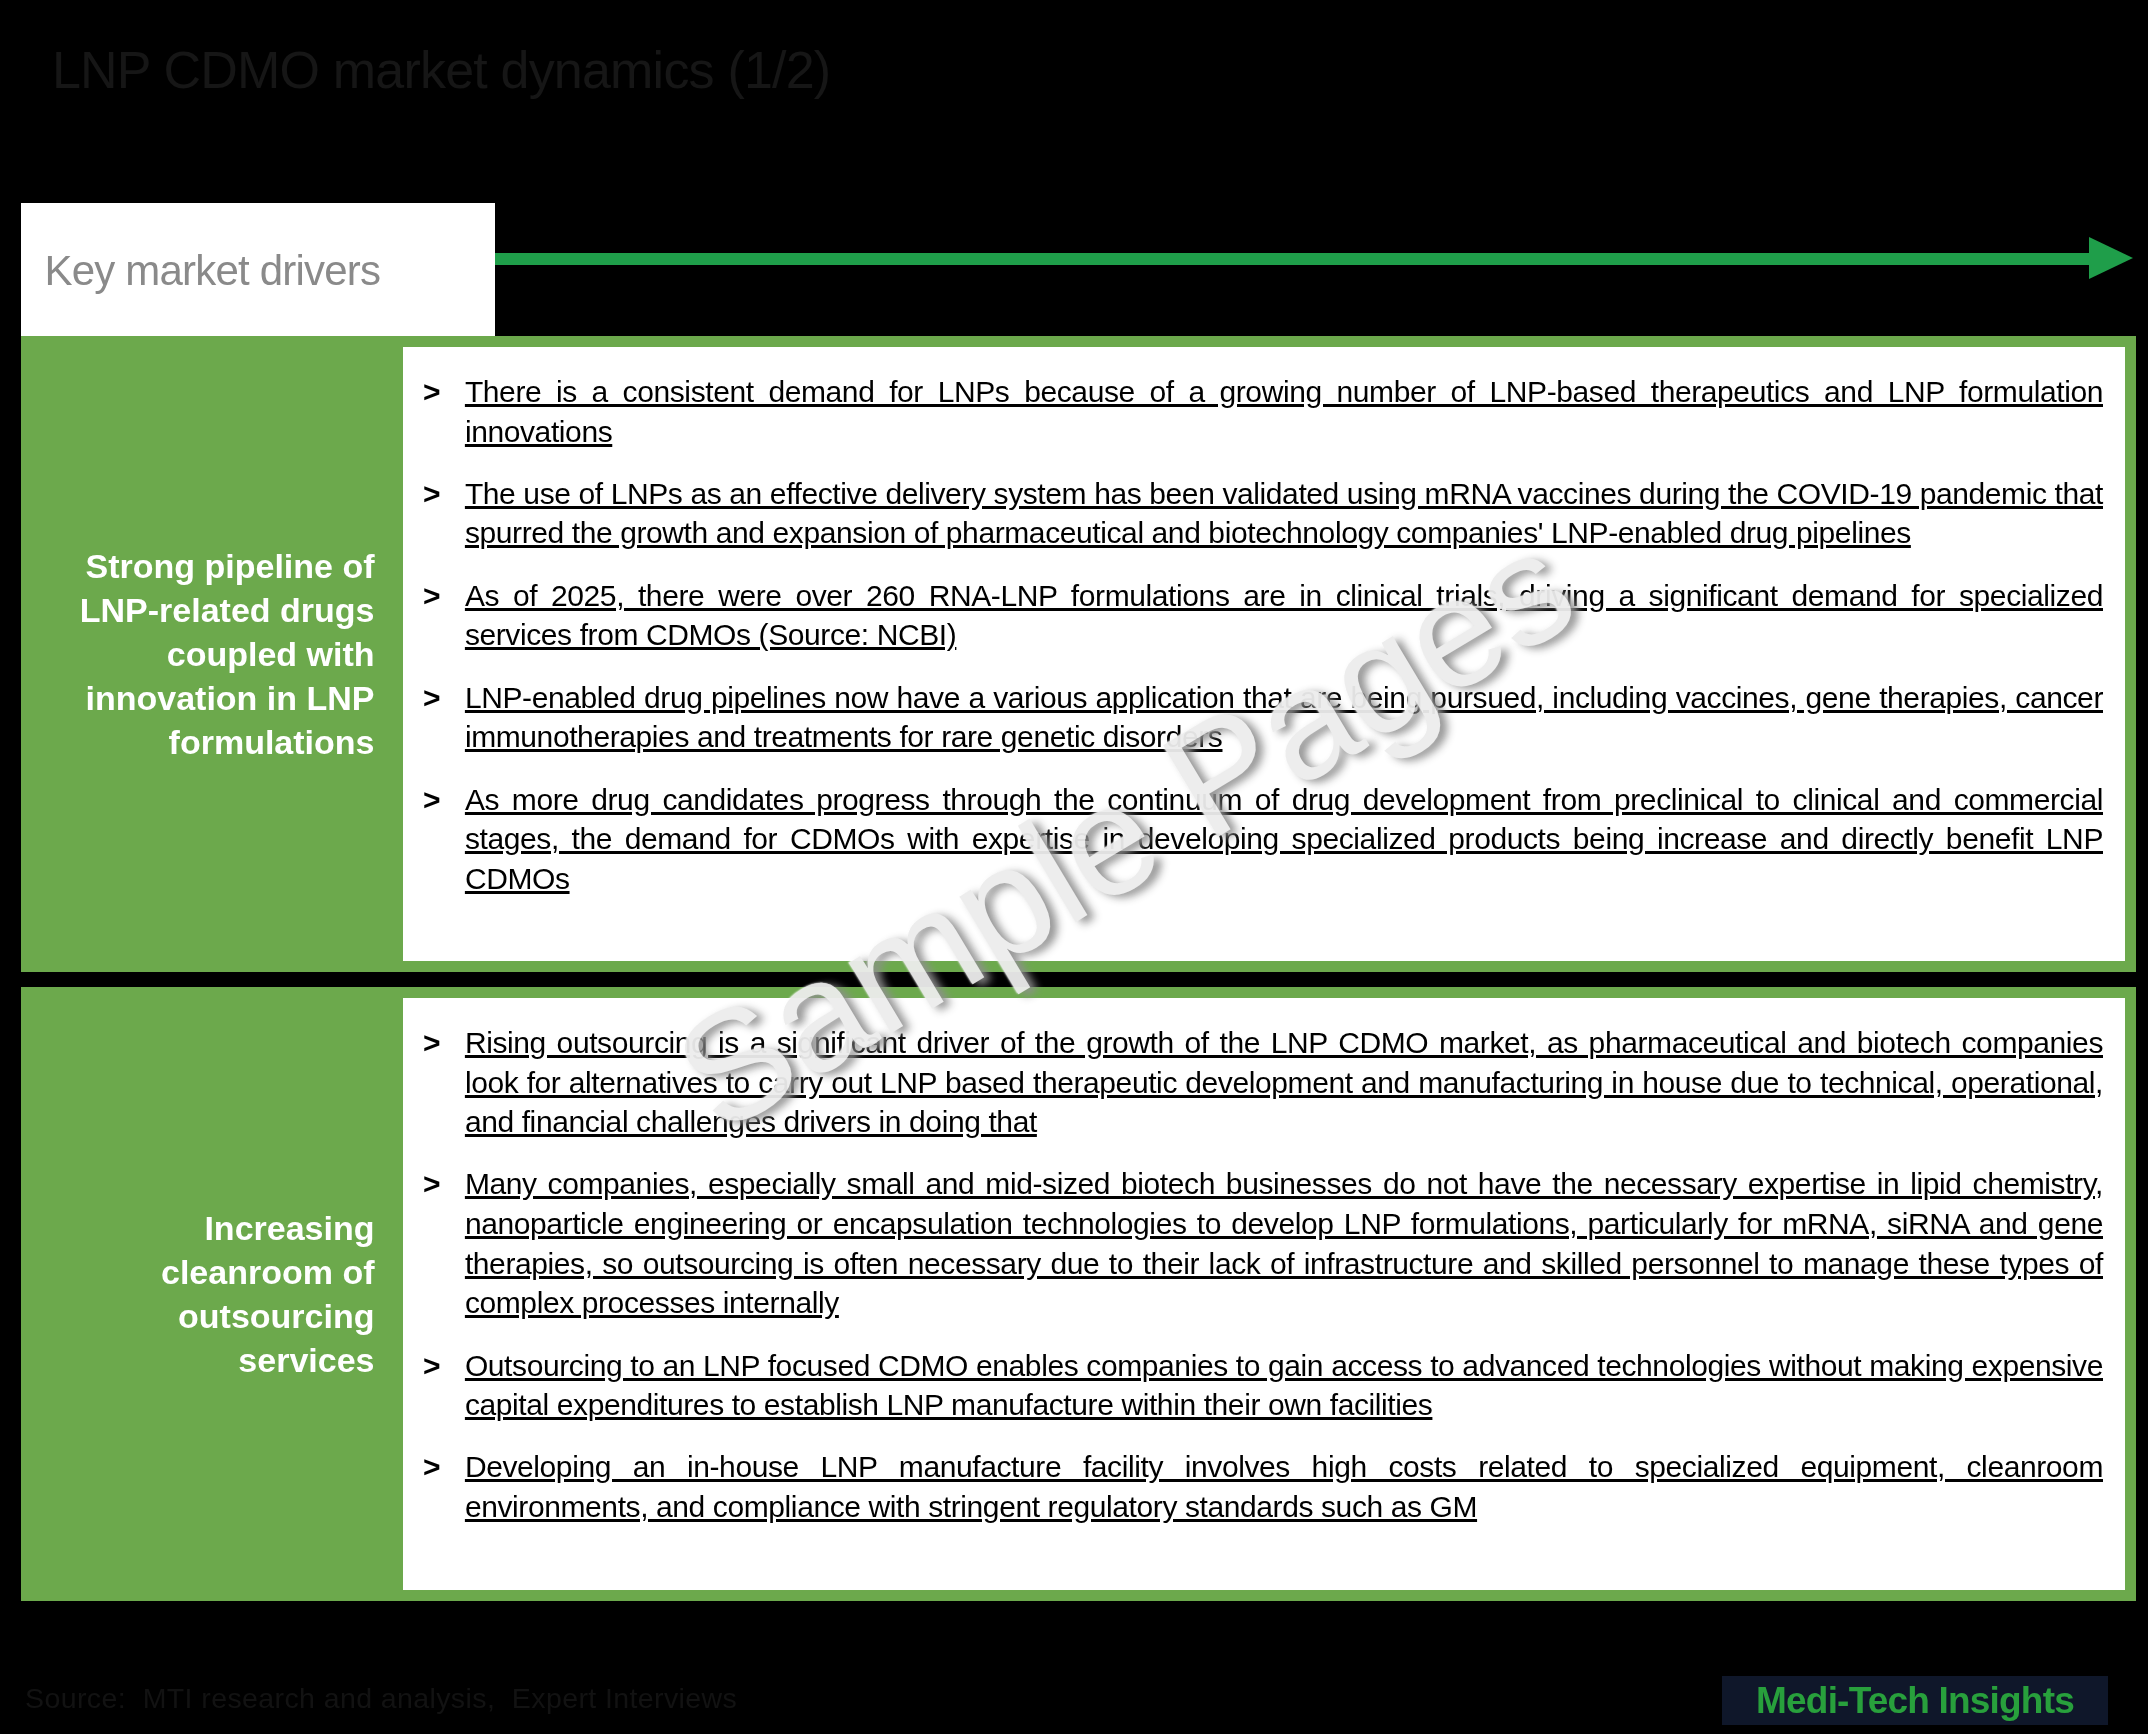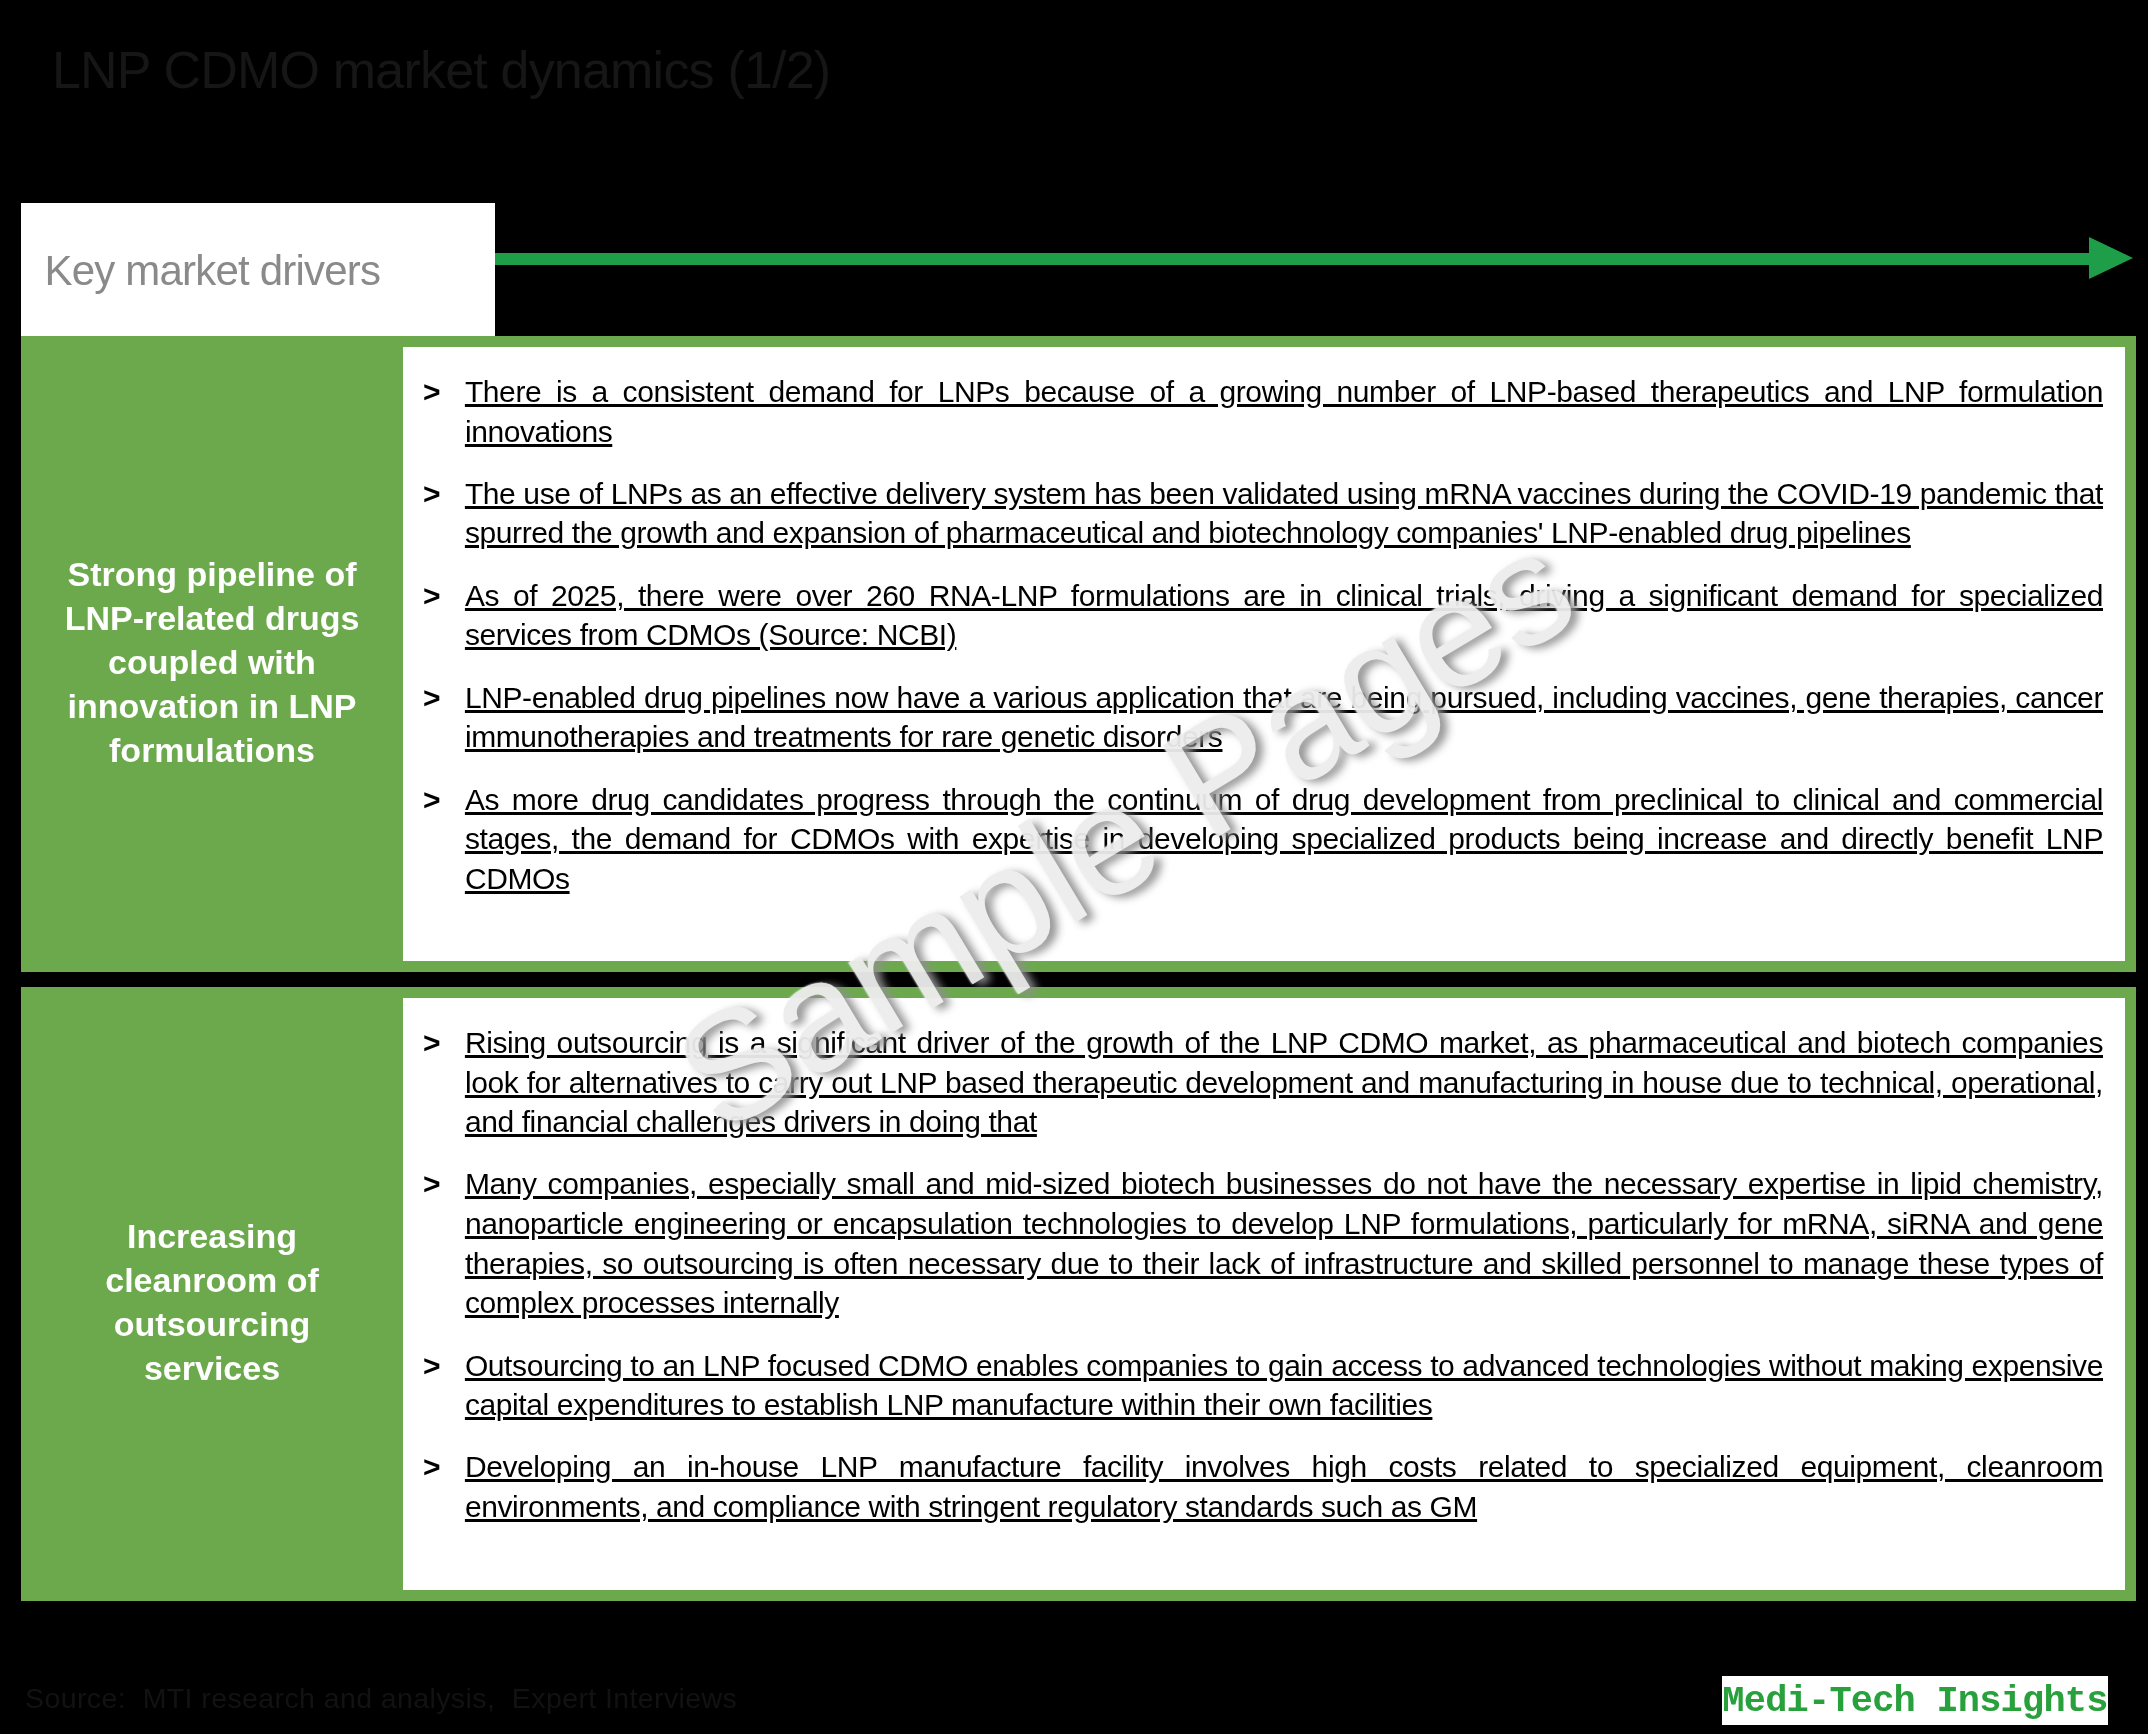--- a/index.html
+++ b/index.html
@@ -25,22 +25,22 @@
     background:#1f9e4a;
   }
   .arrow-head{
     position:absolute;left:2089px;top:237px;width:0;height:0;
     border-top:21px solid transparent;border-bottom:21px solid transparent;
     border-left:44px solid #1f9e4a;
   }
   
   .section{position:absolute;left:21px;width:2115px;background:#6ca94c;}
   .section-label{
-    position:absolute;left:0;top:8px;width:382px;height:100%;
-    display:flex;align-items:center;justify-content:center;text-align:center;
+    position:absolute;left:0;top:0;width:382px;height:100%;
+    display:flex;align-items:center;justify-content:center;text-align:right;
     padding:0 5px;box-sizing:border-box;
   }
   .section-label span{
     color:#ffffff;font-weight:bold;font-size:34px;line-height:1.3;
     padding:0 23.5px;
   }
   .section-content{
     position:absolute;left:382px;top:11px;right:11px;bottom:11px;
     background:#ffffff;box-sizing:border-box;
     padding:25px 22px 17px 20px;
@@ -67,21 +67,21 @@
     font-size:155px;color:#ededed;opacity:0.95;white-space:nowrap;
     text-shadow:5px 5.9px 8.4px #8f8f8f,-0.8px -0.8px 1.7px #ffffff;
   }
   
   .footer-source{
     position:absolute;left:25px;top:1682px;font-size:28.5px;color:#121212;
     letter-spacing:0.4px;white-space:pre;
   }
   .logo-box{
     position:absolute;left:1722px;top:1676px;width:386px;height:49px;
-    background:#ffffff;display:flex;align-items:center;justify-content:center;font-family:Liberation Mono, monospace;
+    background:#0f172a;display:flex;align-items:center;justify-content:center;
   }
   .logo-box span{
     font-size:37px;font-weight:bold;color:#28a03c;letter-spacing:-0.8px;
   }
 </style>
 </head>
 <body>
 
 <div id="slide">
 

